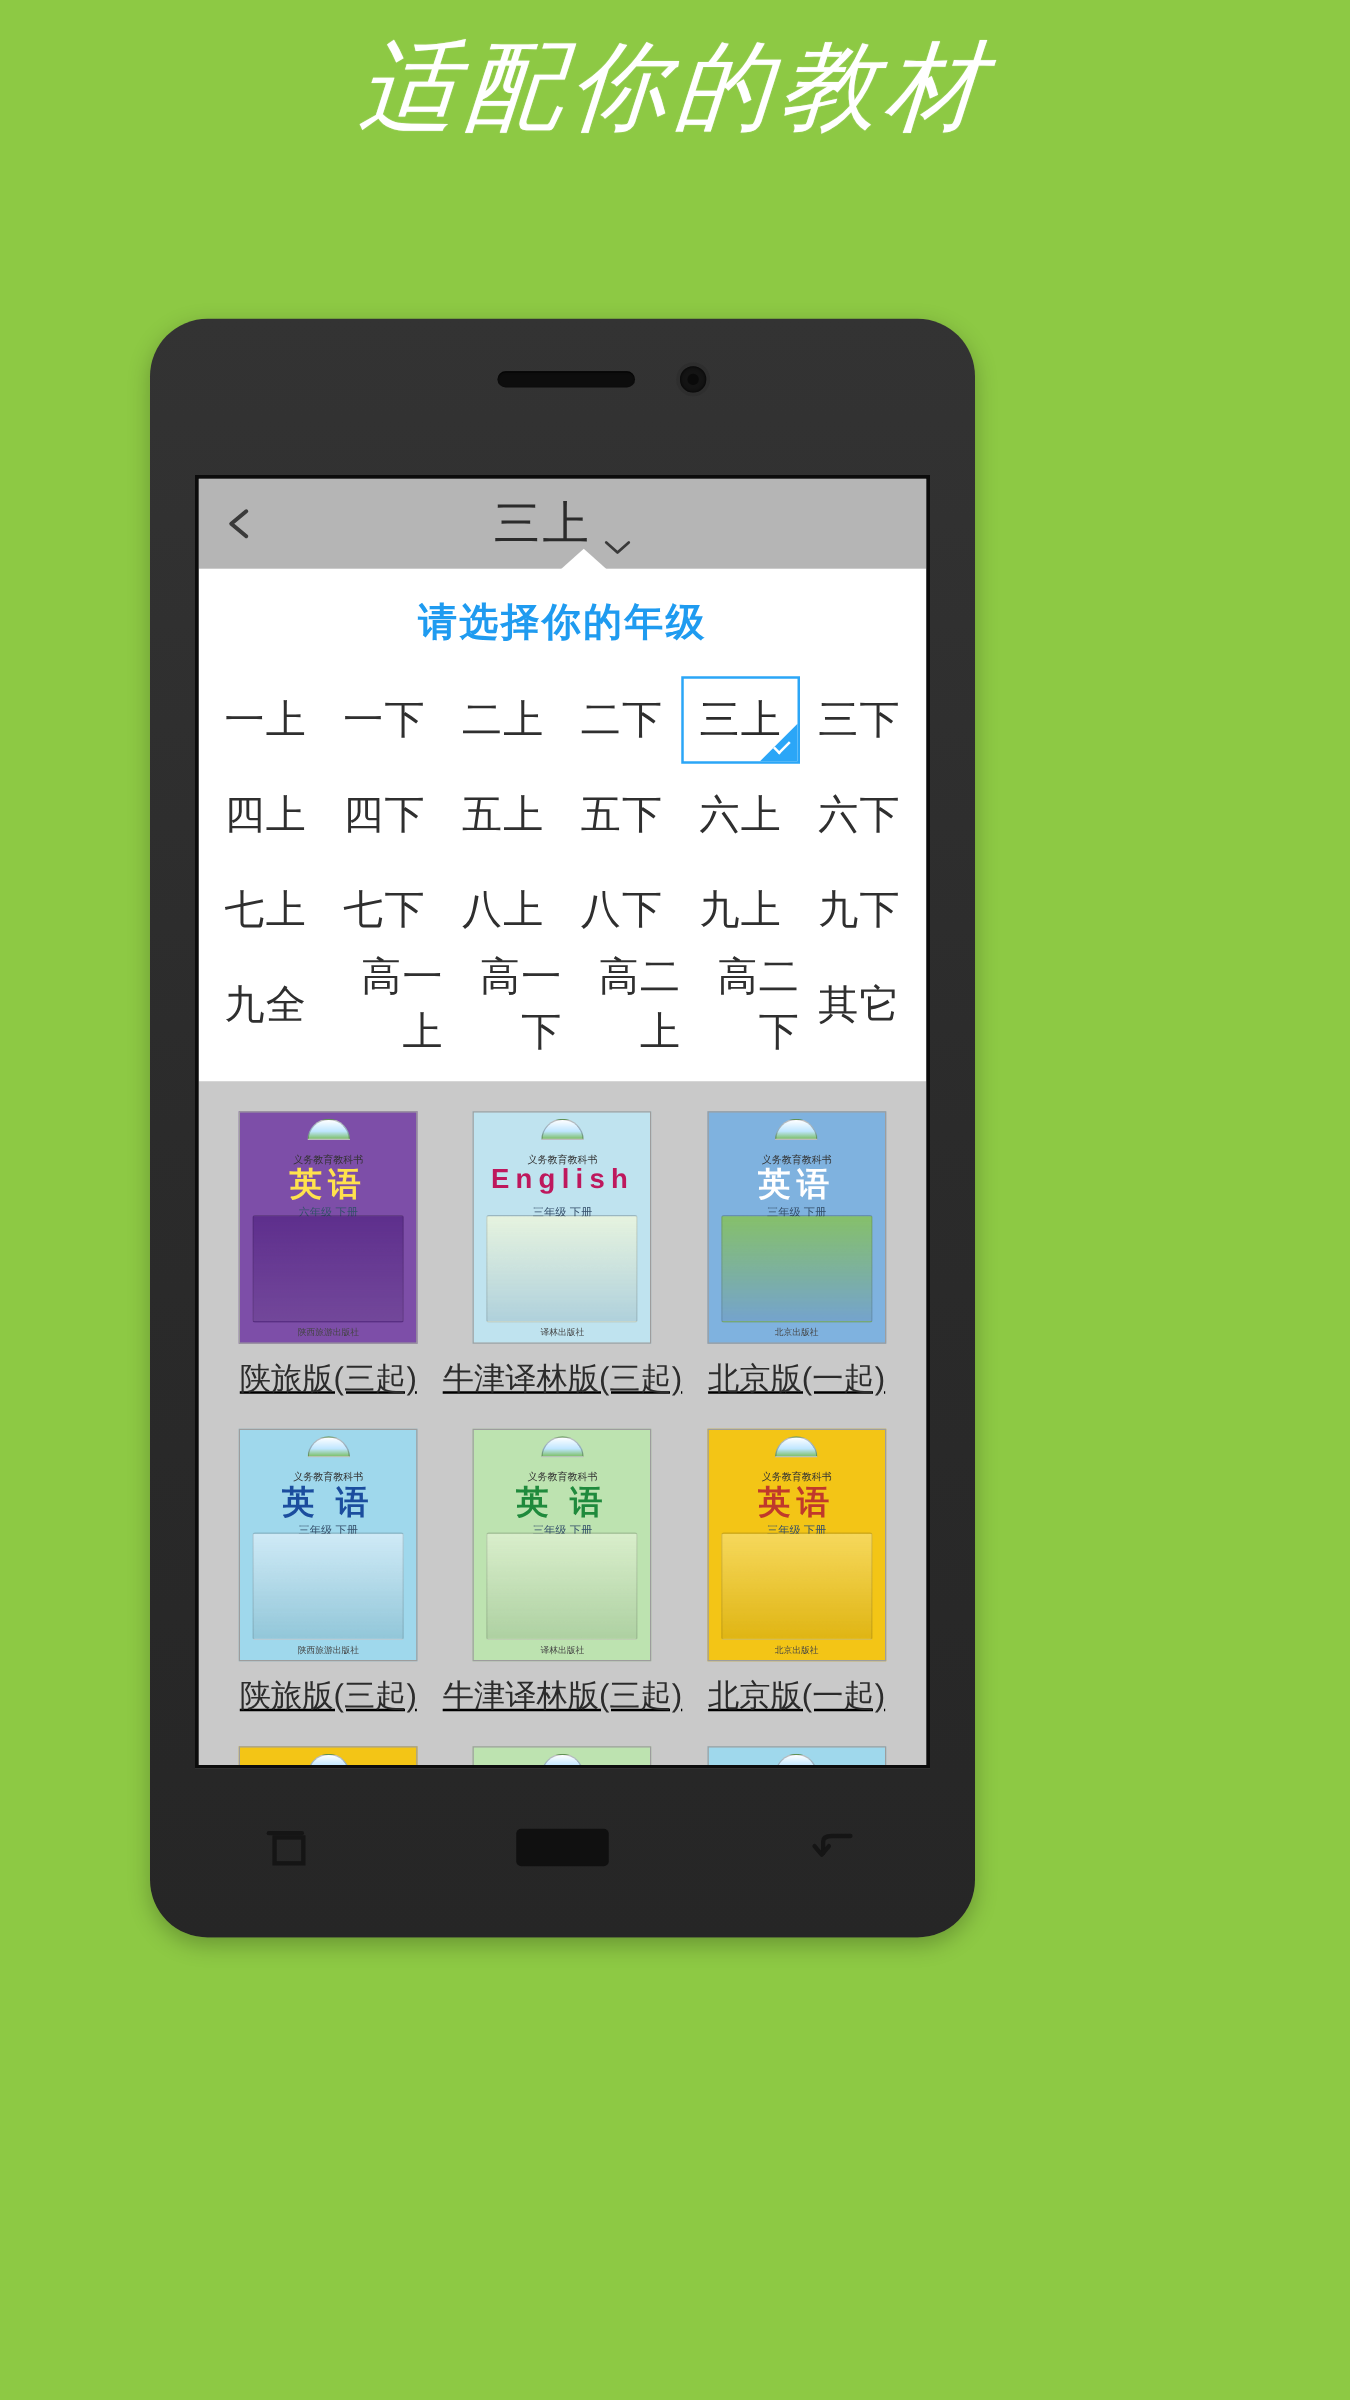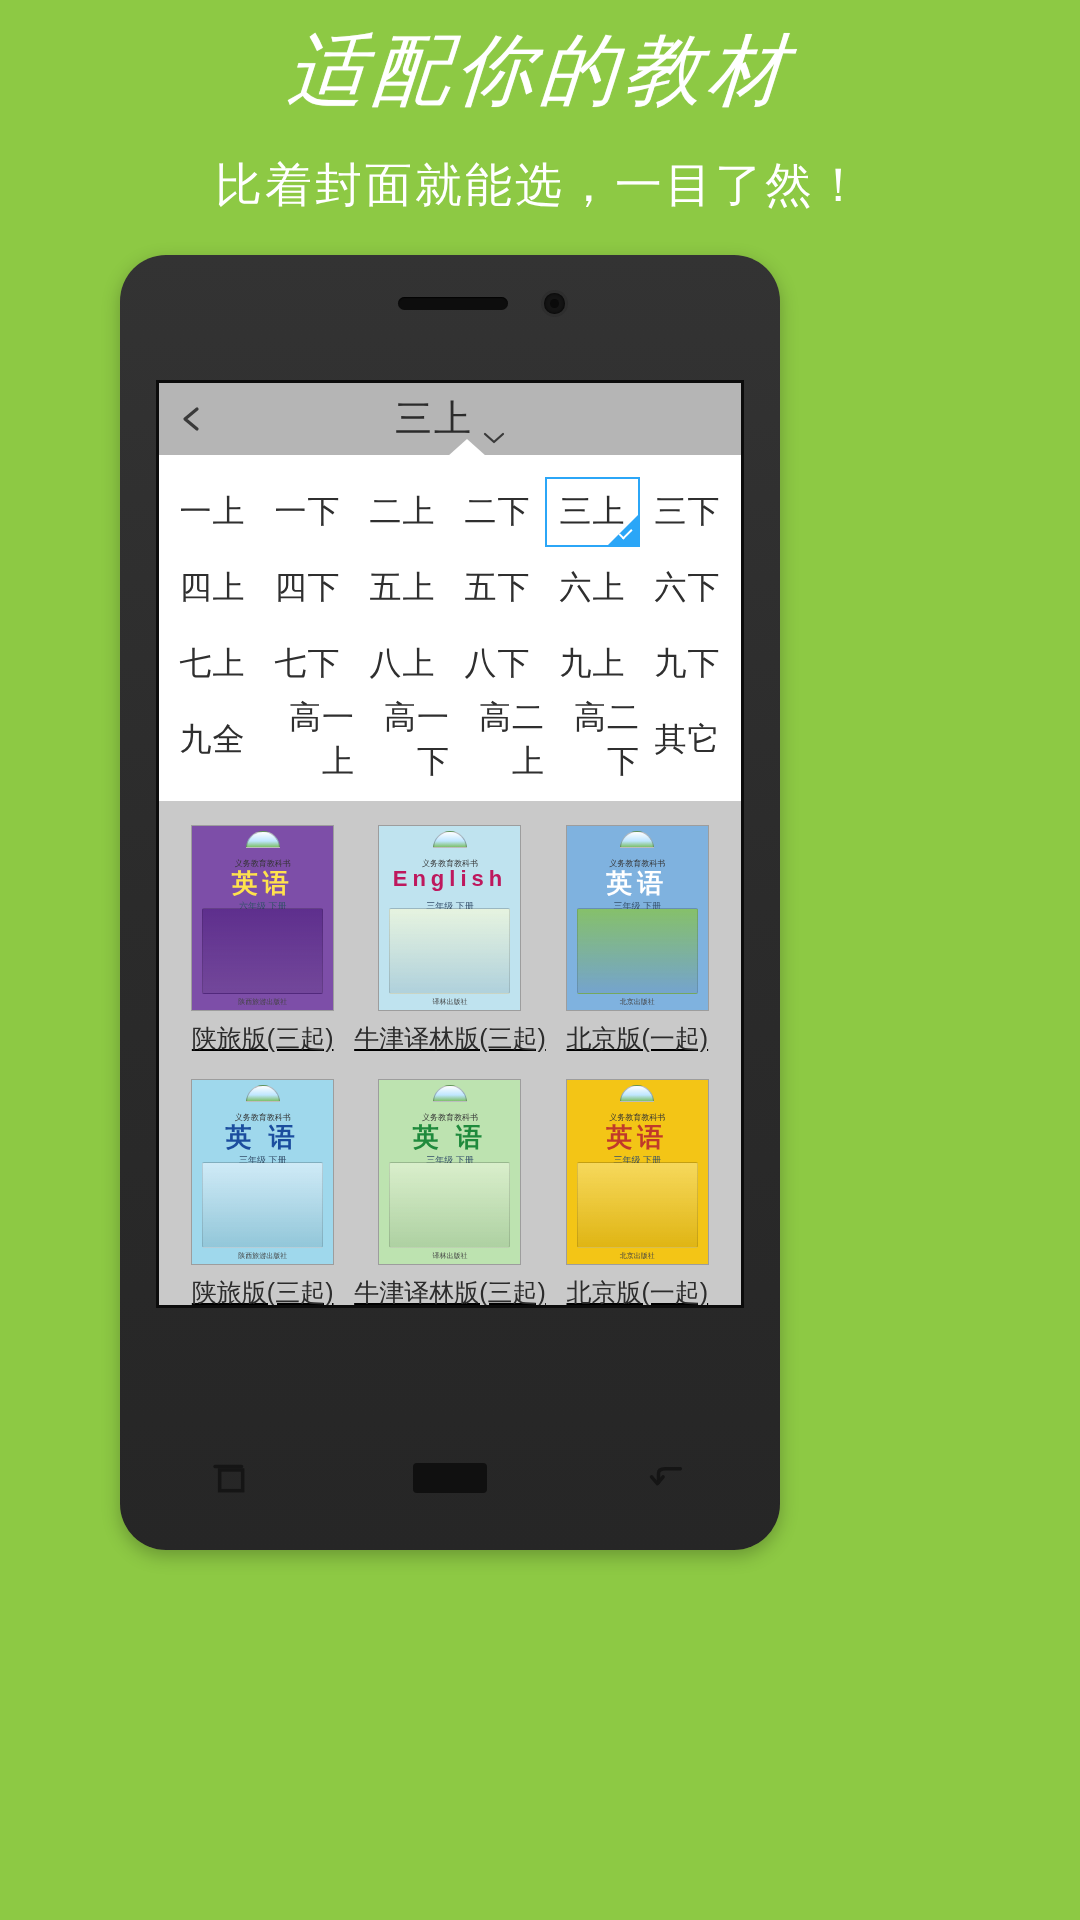--- a/index.html
+++ b/index.html
@@ -58,21 +58,21 @@
     box-shadow:inset 0 0 3px #000, 0 0 0 3px #2e2e2e;
   }
   .camera:after{
     content:""; position:absolute; left:6px; top:6px;
     width:9px;height:9px;border-radius:50%;background:#0a0a0a;
   }
 
   
   .screen {
     position:absolute; left:36px; top:125px;
-    width:588px; height:928px;
+    width:588px; height:1035px;
     background:#c9c9c9;
     overflow:hidden;
     border:3px solid #0c0c0c;
   }
 
   .appbar {
     position:relative;
     height:72px; width:100%;
     background:#b5b5b5;
     display:flex; align-items:center; justify-content:center;
@@ -203,21 +203,20 @@
   .nav-btn { width:74px; height:60px; display:flex; align-items:center; justify-content:center; }
   .home-pill {
     width:112px; height:30px; border-radius:4px; background:#101010;
   }
 </style>
 </head>
 <body style="background: rgb(141, 201, 68);">
 
 <div class="promo">
   <div class="promo-title">适配你的教材</div>
-  <div class="promo-sub">比着封面就能选，一目了然！</div>
 </div>
 
 <div class="phone">
 
   <div class="phone-top">
     <div class="speaker"></div>
     <div class="camera"></div>
   </div>
 
   <div class="screen">
@@ -234,20 +233,21 @@
           <svg viewBox="0 0 22 14" width="22" height="14">
             <polyline points="2,3 11,11 20,3" fill="none" stroke="#3a3a3a" stroke-width="2.2" stroke-linecap="round" stroke-linejoin="round"></polyline>
           </svg>
         </span>
       </div>
     </div>
 
     <div class="dropdown-wrap">
       <div class="dd-arrow"></div>
       <div class="dropdown">
+        <div class="dd-title">请选择你的年级</div>
         <div class="grade-grid" id="grade-grid">
             <div class="grade-cell">
               <span class="label">一上</span>
             </div>
             <div class="grade-cell">
               <span class="label">一下</span>
             </div>
             <div class="grade-cell">
               <span class="label">二上</span>
             </div>

